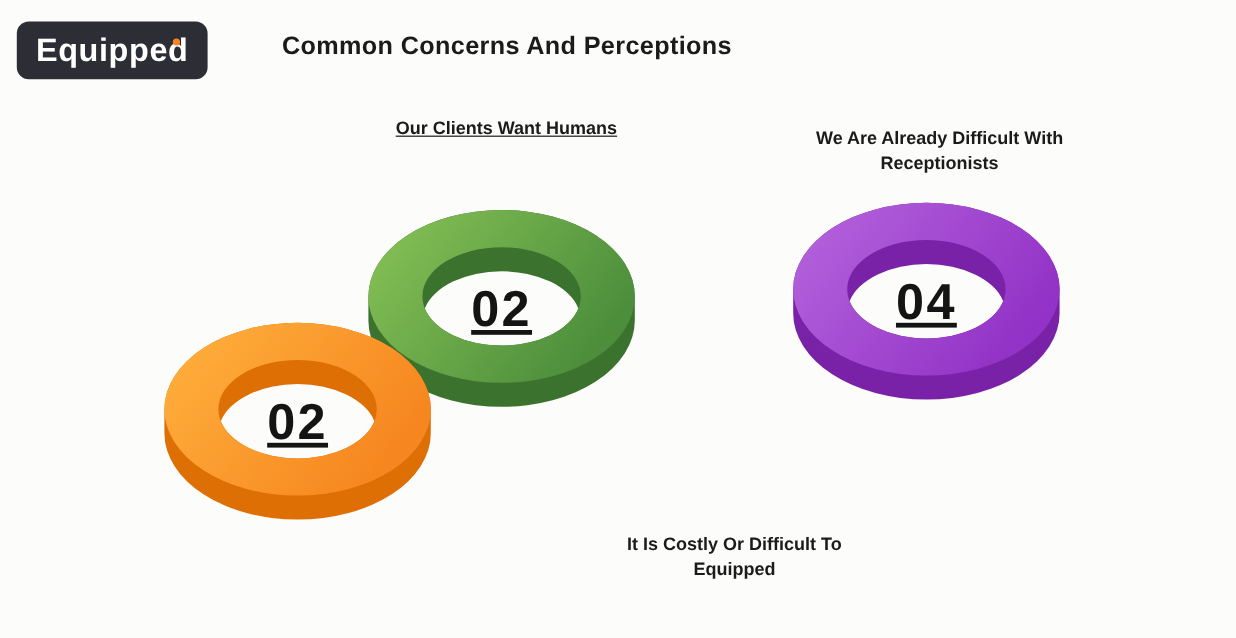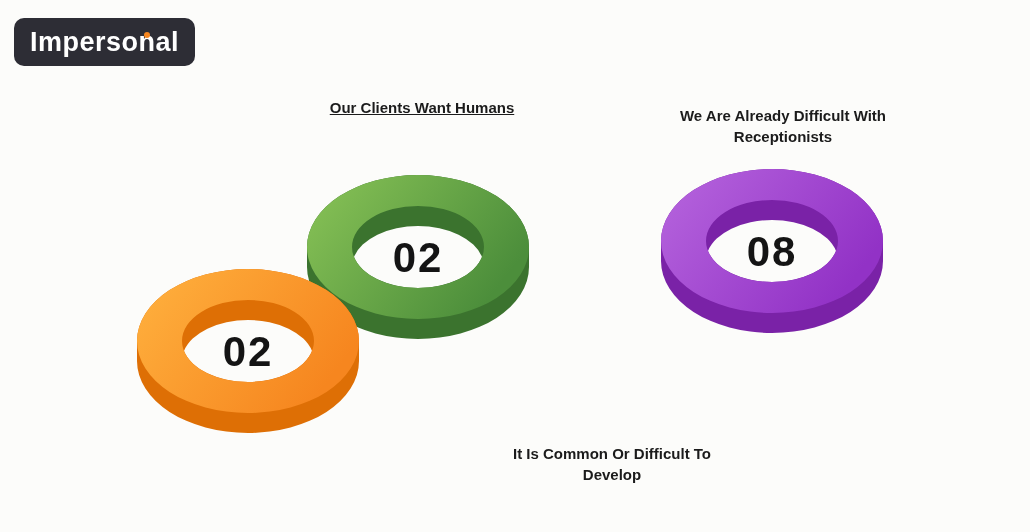--- a/index.html
+++ b/index.html
@@ -34,21 +34,21 @@
     color:#1b1b1b;letter-spacing:0.3px;
   }
   .ring{
     position:absolute;width:230px;height:170px;
   }
   .ring svg{display:block;width:230px;height:170px;}
   .ring-number{
     position:absolute;left:0;top:62px;width:230px;
     text-align:center;
     font-size:42px;font-weight:bold;
-    color:#141414;letter-spacing:2px;
+    color:#141414;letter-spacing:2px;text-decoration:underline;
   }
   .ring-label{
     position:absolute;
     text-align:center;
     font-size:15px;font-weight:bold;
     color:#1b1b1b;line-height:21px;
   }
   .lbl-01{left:117px;top:449px;width:260px;}
   .lbl-02{left:282px;top:97px;width:280px;text-decoration:underline;}
   .lbl-03{left:512px;top:443px;width:200px;}
@@ -57,24 +57,25 @@
   .pos-ring-02{left:303px;top:172px;}
   .pos-ring-03{left:483px;top:278px;}
   .pos-ring-04{left:657px;top:166px;}
 </style>
 </head>
 <body>
 
 <div class="canvas">
 
   <div class="logo">
-    <span>Impersonal</span>
+    <span>Equipped</span>
     <span class="logo-dot"></span>
   </div>
 
+  <div class="page-title">Common Concerns And Perceptions</div>
 
   <div class="ring pos-ring-02">
     <svg viewBox="0 0 230 170">
       <defs>
         <linearGradient id="grad-r1" x1="0" y1="0" x2="1" y2="0.5">
           <stop offset="0" stop-color="#8AC457"></stop>
           <stop offset="1" stop-color="#4C8E3B"></stop>
         </linearGradient>
       </defs>
       <path fill-rule="evenodd" d="M4 75 A111 72 0 0 1 226 75 L226 95 A111 72 0 0 1 4 95 Z M51 85 A66 41 0 0 1 179 85 A66 41 0 0 1 51 85 Z" fill="#3B732E"></path>
@@ -87,35 +88,35 @@
     <svg viewBox="0 0 230 170">
       <defs>
         <linearGradient id="grad-r3" x1="0" y1="0" x2="1" y2="0.5">
           <stop offset="0" stop-color="#B766DE"></stop>
           <stop offset="1" stop-color="#9232C6"></stop>
         </linearGradient>
       </defs>
       <path fill-rule="evenodd" d="M4 75 A111 72 0 0 1 226 75 L226 95 A111 72 0 0 1 4 95 Z M51 85 A66 41 0 0 1 179 85 A66 41 0 0 1 51 85 Z" fill="#7A22A7"></path>
       <path fill-rule="evenodd" fill="url(#grad-r3)" d="M4 75a111 72 0 1 0 222 0a111 72 0 1 0 -222 0Z M49 75a66 41 0 1 0 132 0a66 41 0 1 0 -132 0Z"></path>
     </svg>
-    <div class="ring-number">08</div>
+    <div class="ring-number">04</div>
   </div>
 
   <div class="ring pos-ring-01">
     <svg viewBox="0 0 230 170">
       <defs>
         <linearGradient id="grad-r0" x1="0" y1="0" x2="1" y2="0.5">
           <stop offset="0" stop-color="#FFB23F"></stop>
           <stop offset="1" stop-color="#F6861F"></stop>
         </linearGradient>
       </defs>
       <path fill-rule="evenodd" d="M4 75 A111 72 0 0 1 226 75 L226 95 A111 72 0 0 1 4 95 Z M51 85 A66 41 0 0 1 179 85 A66 41 0 0 1 51 85 Z" fill="#DE6F05"></path>
       <path fill-rule="evenodd" fill="url(#grad-r0)" d="M4 75a111 72 0 1 0 222 0a111 72 0 1 0 -222 0Z M49 75a66 41 0 1 0 132 0a66 41 0 1 0 -132 0Z"></path>
     </svg>
     <div class="ring-number">02</div>
   </div>
 
 
   <div class="ring-label lbl-02">Our Clients Want Humans</div>
-  <div class="ring-label lbl-03">It Is Common Or Difficult To Develop</div>
+  <div class="ring-label lbl-03">It Is Costly Or Difficult To Equipped</div>
   <div class="ring-label lbl-04">We Are Already Difficult With Receptionists</div>
 
 </div>
 
 </body></html>

